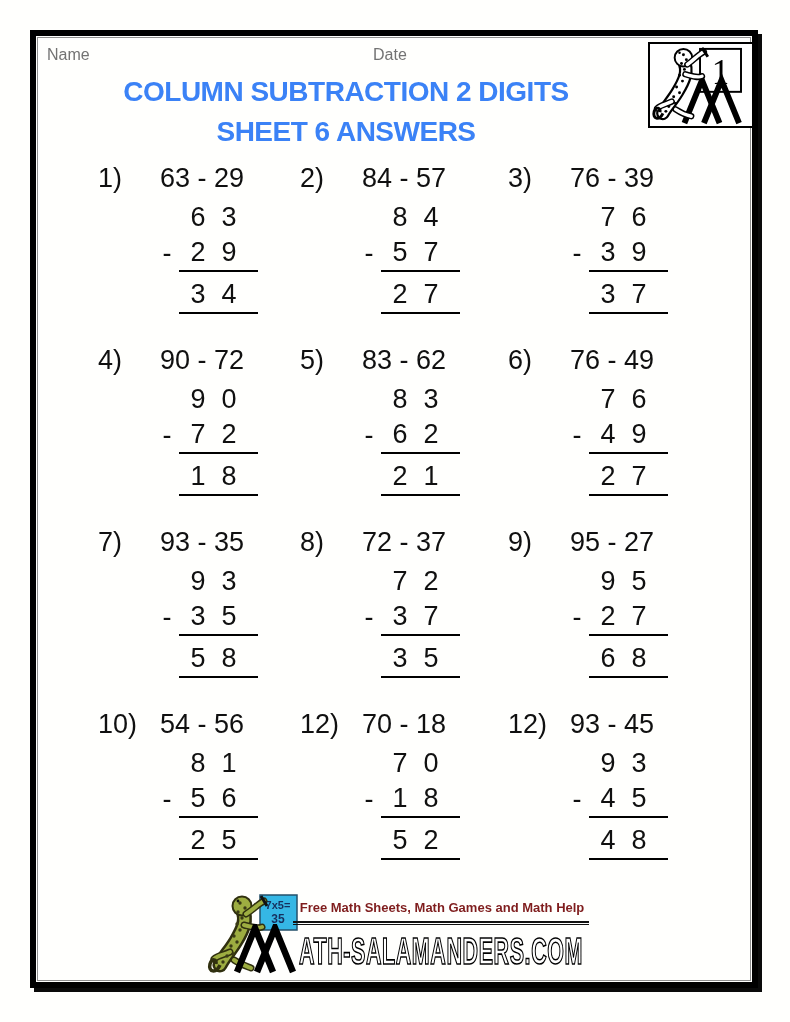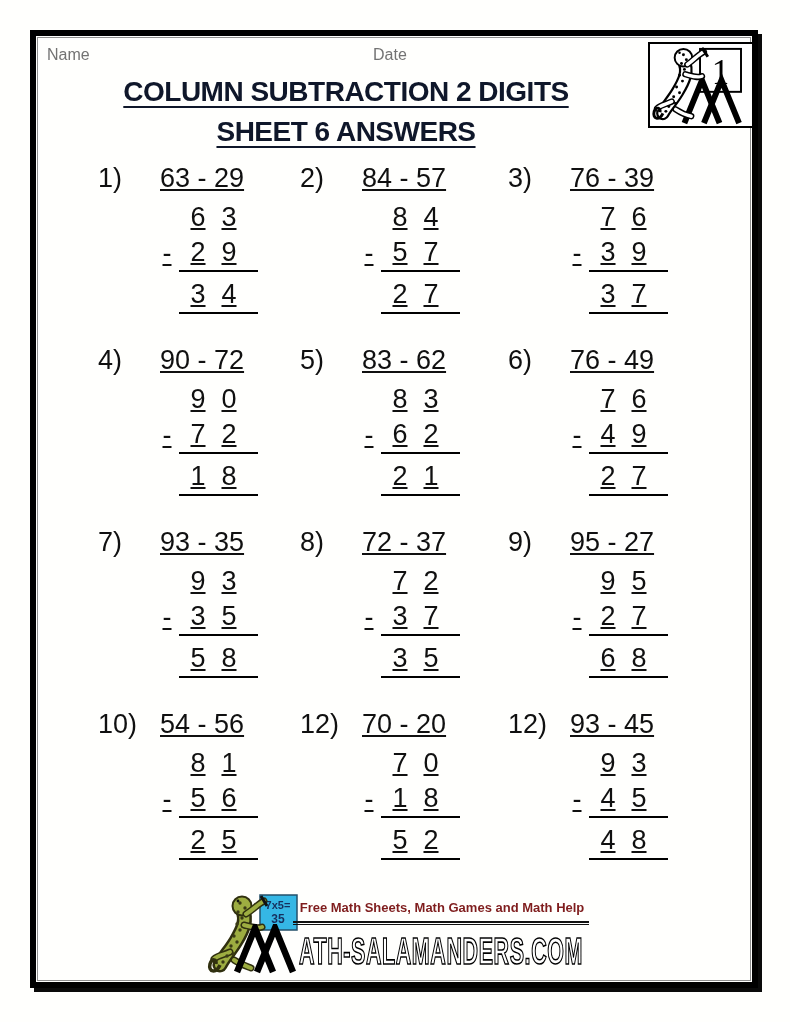--- a/index.html
+++ b/index.html
@@ -13,29 +13,29 @@
     border:6px solid #000;box-sizing:border-box;box-shadow:4px 4px 0 #0a0a0a;background:#fffffd;}
   .frame-inner{position:absolute;inset:1px;border:1px solid #8f8f8f;}
   
   .meta-label{position:absolute;top:46px;font-size:16px;color:#737373;}
   .name-label{left:47px;}
   .date-label{left:325px;margin-left:48px;}
   .logo-box{position:absolute;left:648px;top:42px;width:106px;height:86px;
     border:2px solid #000;box-sizing:border-box;background:#fff;}
   .logo-box svg{position:absolute;left:1px;top:1px;}
   .title-wrap{position:absolute;left:40px;top:76px;width:612px;text-align:center;}
-  .title-line{font-size:28px;font-weight:600;letter-spacing:-0.5px;color:#0f172a;
-    text-decoration:underline;text-decoration-thickness:2px;text-underline-offset:5px;
+  .title-line{font-size:28px;font-weight:600;letter-spacing:-0.5px;color:#3b82f6;
+    text-decoration-thickness:2px;text-underline-offset:5px;
     margin:0 0 8px 0;white-space:nowrap;}
   
   .problems{position:absolute;left:96px;top:161px;width:620px;
     display:grid;grid-template-columns:202px 208px 202px;row-gap:29px;}
   .problem{display:flex;padding-left:2px;font-size:27px;color:#101010;}
   .pnum{width:50px;flex-shrink:0;line-height:34px;}
-  .pbody{margin-left:12px;width:98px;text-decoration:underline;}
+  .pbody{margin-left:12px;width:98px;}
   .phead{white-space:nowrap;line-height:34px;margin-bottom:3px;}
   .wrow{display:flex;justify-content:flex-end;height:37px;}
   .wrow.ans{margin-top:3px;height:39px;}
   .sign{width:20px;flex-shrink:0;margin-right:2px;text-align:center;line-height:37px;}
   .dgrp{width:79px;flex-shrink:0;box-sizing:border-box;display:flex;gap:9px;
     padding-left:8px;align-items:flex-end;}
   .dgrp .d{width:22px;text-align:center;line-height:35px;}
   .ul{border-bottom:2px solid #000;}
   
   .footer{position:absolute;left:205px;top:890px;width:400px;height:92px;}
@@ -405,21 +405,21 @@
             <span class="d">5</span>
           </span>
         </div>
       </div>
     </div>
   </div>
 
   <div class="problem">
     <div class="pnum">12)</div>
     <div class="pbody">
-      <div class="phead">70 - 20</div>
+      <div class="phead">70 - 18</div>
       <div class="work">
         <div class="wrow">
           <span class="sign"></span>
           <span class="dgrp">
             <span class="d">7</span>
             <span class="d">0</span>
           </span>
         </div>
         <div class="wrow">
           <span class="sign">-</span>

